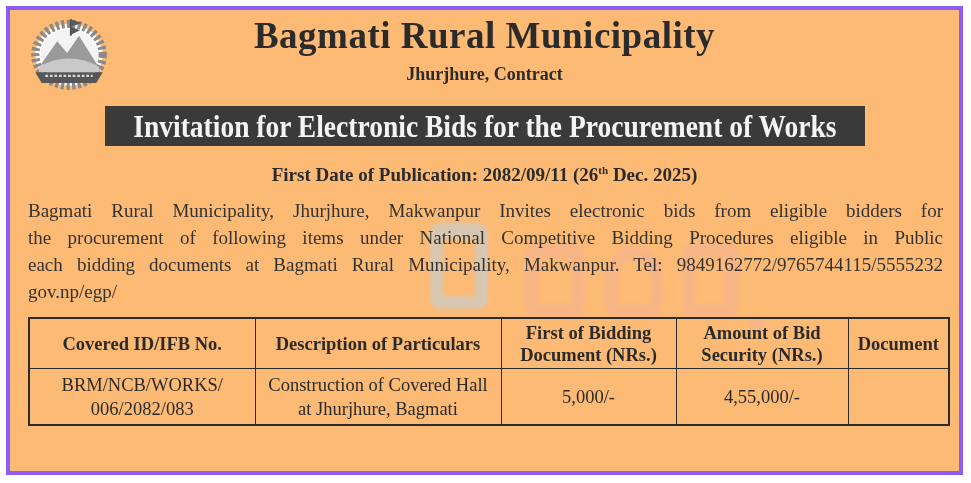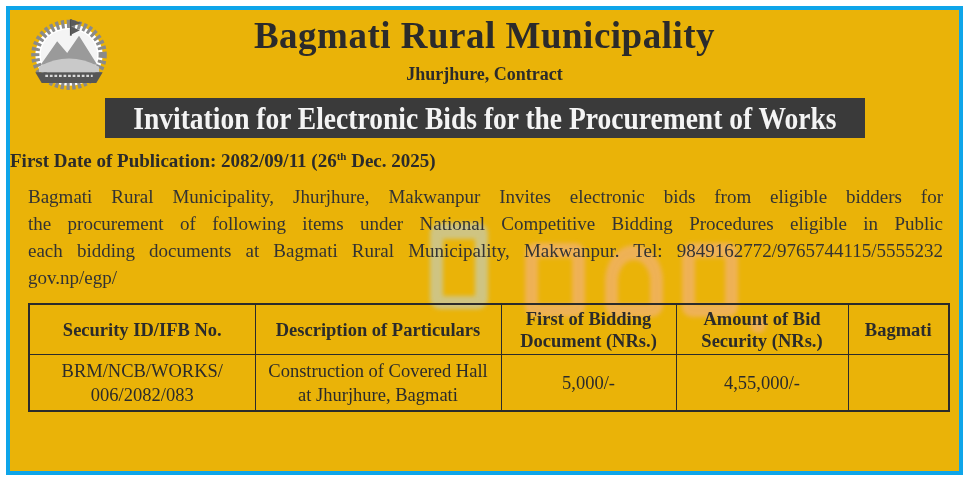--- a/index.html
+++ b/index.html
@@ -1,45 +1,45 @@
 <!DOCTYPE html>
 <html><head>
 <meta charset="utf-8">
 <style>
   * { margin: 0; padding: 0; box-sizing: border-box; }
   html, body { width: 971px; height: 483px; background: #ffffff; }
   body { font-family: "Liberation Serif", serif; color: #2e2e2e; position: relative; }
 
   .doc-frame {
     position: absolute; left: 6px; top: 6px; width: 957px; height: 469px;
-    border: 4px solid #0ea5e9; background: #eab308; overflow: hidden;
+    border: 4px solid #8b5cf6; background: #fdba74; overflow: hidden;
   }
   .doc-inner { position: relative; width: 100%; height: 100%; }
 
   
   .header-row { position: relative; height: 86px; }
   .emblem { position: absolute; left: 12px; top: 2px; width: 94px; height: 82px; }
   .org-name {
     text-align: center; font-size: 37px; font-weight: bold; color: #2b2b2b;
     padding-top: 4px; letter-spacing: 0.5px;
   }
   .org-loc { text-align: center; font-size: 18px; font-weight: bold; color: #2b2b2b; margin-top: 7px; }
 
   
   .banner {
-    width: 760px; height: 40px; margin: 2px auto 0 auto;
+    width: 760px; height: 40px; margin: 10px auto 0 auto;
     background: #3a3a3a; color: #f4f4f4;
     display: flex; align-items: center; justify-content: center;
   }
   .banner-text {
     font-size: 32px; font-weight: bold; white-space: nowrap;
     transform: scaleX(0.86); letter-spacing: 0px;
   }
 
-  .pubdate { font-size: 19px; font-weight: bold; margin-top: 12px; color: #2b2b2b; }
+  .pubdate { text-align: center; font-size: 19px; font-weight: bold; margin-top: 18px; color: #2b2b2b; }
   .pubdate sup { font-size: 11px; }
 
   
   .watermark { position: absolute; left: 410px; top: 195px; width: 360px; height: 135px;
                z-index: 0; opacity: 0.55; filter: blur(2px); pointer-events: none; }
   .wm-glyph { position: absolute; border-radius: 10px; }
   .wm-blue   { left: 10px;  top: 18px; width: 58px; height: 86px; border: 13px solid #b9d3e6; border-top: 16px solid #b9d3e6; }
   .wm-or1    { left: 105px; top: 38px; width: 60px; height: 74px; border: 13px solid #f3b195; border-top: 15px solid #f3b195; }
   .wm-or2    { left: 185px; top: 40px; width: 58px; height: 72px; border: 13px solid #f3b195; border-top: 15px solid #f3b195; border-radius: 50% 50% 12px 12px; }
   .wm-or3    { left: 262px; top: 38px; width: 56px; height: 74px; border: 13px solid #f3b195; border-top: 15px solid #f3b195; }
@@ -115,25 +115,25 @@
     <table class="bid-table">
       <colgroup>
         <col style="width:226px">
           <col style="width:246px">
           <col style="width:175px">
           <col style="width:172px">
           <col style="width:101px">
       </colgroup>
       <thead>
         <tr>
-          <th>Security ID/IFB No.</th>
+          <th>Covered ID/IFB No.</th>
           <th>Description of Particulars</th>
           <th>First of Bidding Document (NRs.)</th>
           <th>Amount of Bid Security (NRs.)</th>
-          <th>Bagmati</th>
+          <th>Document</th>
         </tr>
       </thead>
       <tbody>
         <tr>
           <td>
             <div>BRM/NCB/WORKS/</div>
             <div>006/2082/083</div>
           </td>
           <td>Construction of Covered Hall at Jhurjhure, Bagmati</td>
           <td>5,000/-</td>

